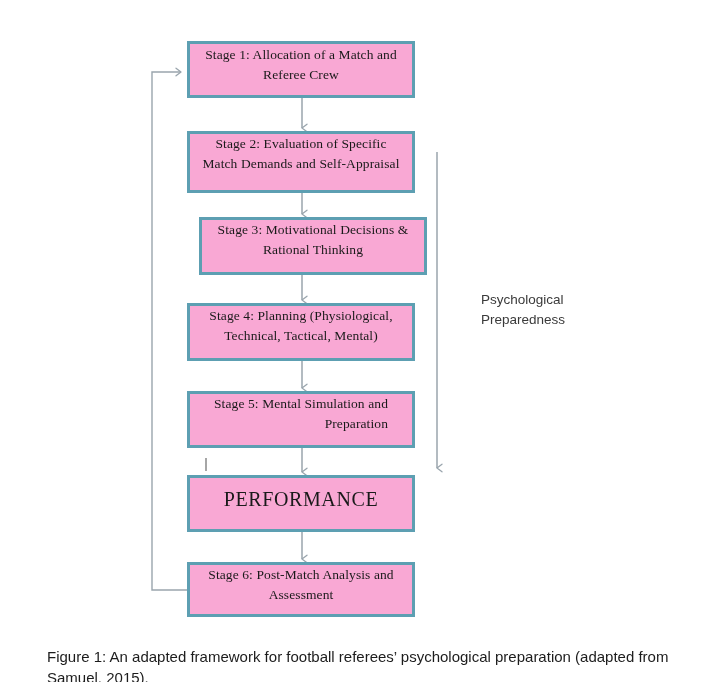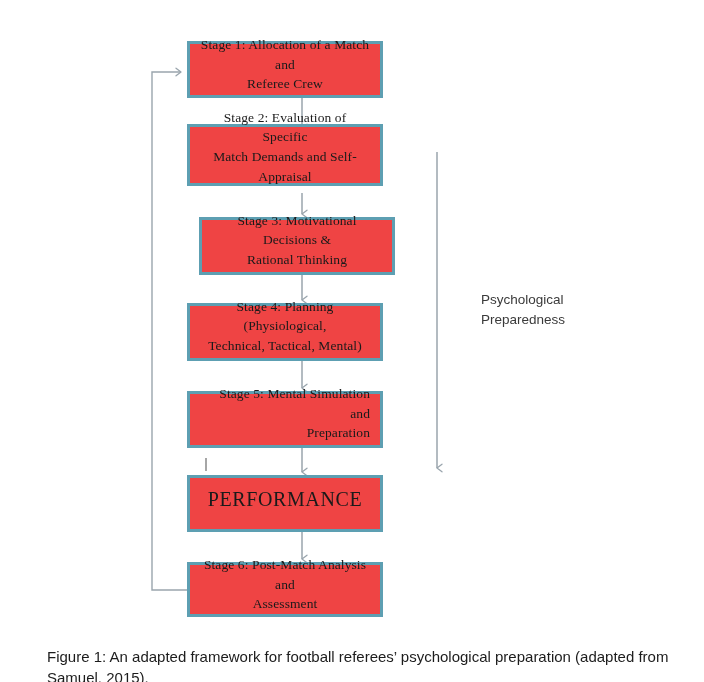--- a/index.html
+++ b/index.html
@@ -21,24 +21,24 @@
     left: 0;
     top: 0;
     width: 704px;
     height: 682px;
   }
 
   
   .flow-box {
     position: absolute;
     left: 187px;
-    width: 196px;
+    width: 228px;
     box-sizing: border-box;
     border: 3px solid #5d9fb2;
-    background: #ef4444;
+    background: #f9a8d4;
     display: flex;
     align-items: center;
     justify-content: center;
     text-align: center;
     z-index: 3;
   }
   .flow-box .box-label {
     display: block;
     font-family: "Liberation Serif", "DejaVu Serif", serif;
     font-size: 13.5px;
@@ -46,21 +46,21 @@
     letter-spacing: 0.1px;
     padding: 0 10px;
     color: #1a1a1a;
     white-space: pre-line;
   }
 
   
   #box-stage-1 { top: 41px;  height: 57px; }
   #box-stage-1 .box-label { transform: translateY(-5px); }
 
-  #box-stage-2 { top: 124px; height: 62px; justify-content: center; }
+  #box-stage-2 { top: 131px; height: 62px; justify-content: center; }
   #box-stage-2 .box-label { transform: translateY(-8px); }
 
   #box-stage-3 { top: 217px; height: 58px; margin-left: 12px; }
   #box-stage-3 .box-label { transform: translateY(-6px); }
 
   #box-stage-4 { top: 303px; height: 58px; }
   #box-stage-4 .box-label { transform: translateY(-6px); }
 
   #box-stage-5 { top: 391px; height: 57px; text-align: right; }
   #box-stage-5 .box-label { transform: translateY(-6px); }

